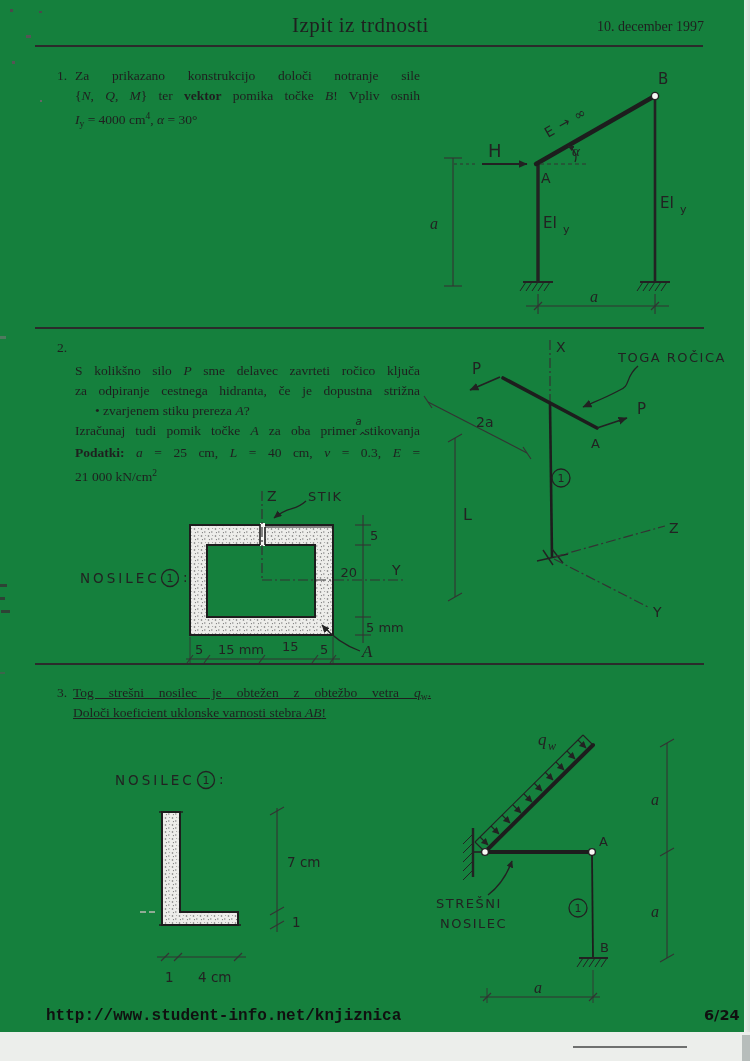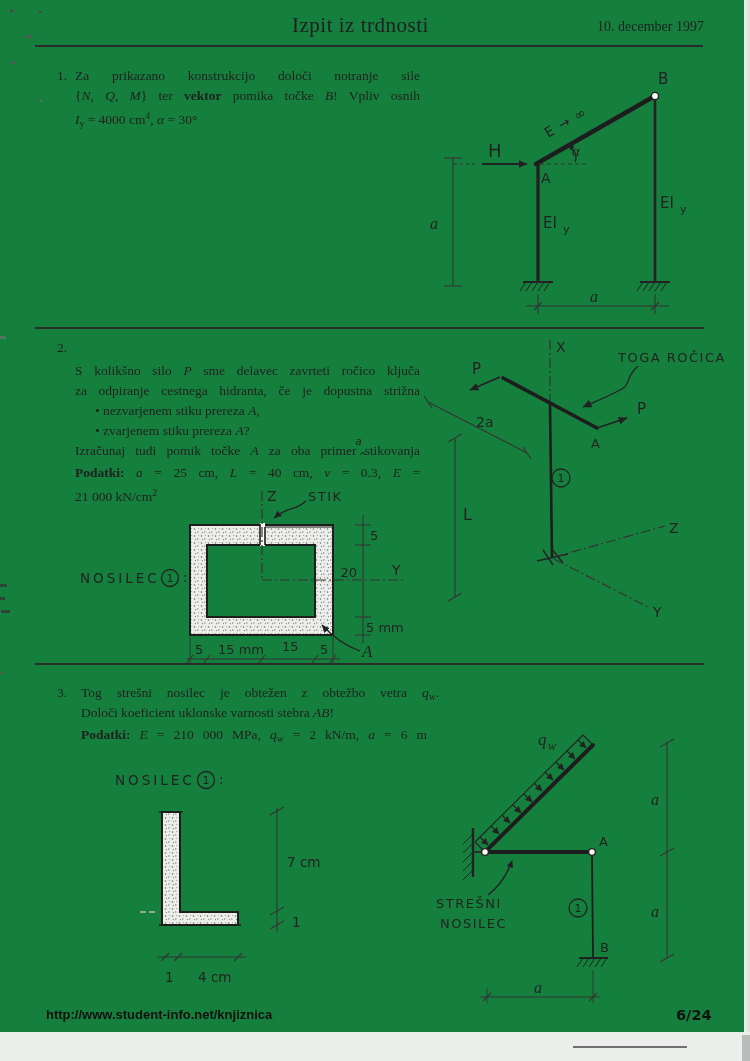--- a/index.html
+++ b/index.html
@@ -16,22 +16,22 @@
   .cal{font-style:italic;}
   .sub{font-size:9.5px;vertical-align:-3px;}
   .sup{font-size:9.5px;vertical-align:5px;}
   .hw-ins{display:inline-block;width:2px;overflow:visible;transform:translate(-1px,-10px);
           font-family:"DejaVu Sans",sans-serif;font-size:10px;font-style:italic;}
   .hw-car{display:inline-block;width:6px;overflow:visible;transform:translateY(5px);
           font-family:"DejaVu Sans",sans-serif;font-size:10px;}
   .rule{position:absolute;background:#2b2b2b;height:2px;}
   .title{position:absolute;font-size:21px;letter-spacing:.5px;}
   .date{position:absolute;font-size:14px;margin-left:20px;}
-  .footer-url{position:absolute;font-family:Liberation Sans, sans-serif;font-weight:700;font-size:13px;color:#101010;text-align:center;}
-  .footer-page{position:absolute;font-family:"DejaVu Sans",sans-serif;font-weight:700;font-size:14.5px;color:#101010;}
+  .footer-url{position:absolute;font-family:Liberation Mono, monospace;font-weight:700;font-size:16px;color:#101010;text-align:center;}
+  .footer-page{position:absolute;font-family:"DejaVu Sans",sans-serif;font-weight:700;font-size:14.5px;color:#101010;margin-left:28px;}
   .artifact{position:absolute;}
   svg text{font-family:"DejaVu Sans",sans-serif;fill:#222;}
   svg .dimtxt{font-family:"Liberation Serif","DejaVu Serif",serif;font-style:italic;}
 </style>
 </head>
 <body>
 
 <div class="page">
 
   <div class="title abs" style="left:292px;top:13px;">Izpit iz trdnosti</div>
@@ -114,21 +114,20 @@
     </g>
     <text x="170" y="242" font-size="16" class="dimtxt">a</text>
   </svg>
 
   <div class="rule" style="left:35px;top:327px;width:669px;"></div>
 
   <div class="pnum" style="left:57px;top:338px;">2.</div>
   <div class="probtext" style="left:75px;top:338px;margin-top:23px;">
     <div class="pline jl"><span>S kolikšno silo </span><span class="it">P</span><span> sme delavec zavrteti ročico ključa</span></div>
     <div class="pline jl"><span>za odpiranje cestnega hidranta, če je dopustna strižna</span></div>
-    <div class="pline bullet"><span>• </span><span>nezvarjenem stiku prereza </span><span class="cal">A</span><span>,</span></div>
     <div class="pline bullet"><span>• </span><span>zvarjenem stiku prereza </span><span class="cal">A</span><span>?</span></div>
     <div class="pline jl"><span>Izračunaj tudi pomik točke </span><span class="it">A</span><span> za oba primer</span><span class="hw-ins">a</span><span class="hw-car">^</span><span>stikovanja</span></div>
     <div class="pline jl" style="margin-top:2px;"><span class="b">Podatki: </span><span class="it">a</span><span> = 25 cm, </span><span class="it">L</span><span> = 40 cm, </span><span class="it">ν</span><span> = 0.3, </span><span class="it">E</span><span> =</span></div>
     <div class="pline"><span>21 000 kN/cm</span><span class="sup">2</span></div>
   </div>
 
   <svg class="abs" style="left:60px;top:485px;" width="350" height="185" viewBox="0 0 350 185">
     <defs>
       <pattern id="st2" width="7" height="7" patternUnits="userSpaceOnUse">
         <rect width="7" height="7" fill="#ededea"></rect>
@@ -243,24 +242,23 @@
 
     <line x1="154" y1="227" x2="265" y2="196" stroke="#333" stroke-width="1.2" stroke-dasharray="10 3 2 3"></line>
     <text x="269" y="203" font-size="14">Z</text>
     <line x1="154" y1="229" x2="248" y2="277" stroke="#333" stroke-width="1.2" stroke-dasharray="10 3 2 3"></line>
     <text x="253" y="287" font-size="14">Y</text>
   </svg>
 
   <div class="rule" style="left:35px;top:663px;width:669px;"></div>
 
   <div class="pnum" style="left:57px;top:683px;">3.</div>
-  <div class="probtext" style="left:81px;top:683px;width:358px;">
+  <div class="probtext" style="left:73px;top:683px;width:358px;text-decoration:underline;">
     <div class="pline jl"><span>Tog strešni nosilec je obtežen z obtežbo vetra </span><span class="it">q</span><span class="sub">w</span><span>.</span></div>
     <div class="pline"><span>Določi koeficient uklonske varnosti stebra </span><span class="it">AB</span><span>!</span></div>
-    <div class="pline jl" style="margin-top:2px;width:346px;"><span class="b">Podatki: </span><span class="it">E</span><span> = 210 000 MPa, </span><span class="it">q</span><span class="sub">w</span><span> = 2 kN/m, </span><span class="it">a</span><span> = 6 m</span></div>
   </div>
 
   <svg class="abs" style="left:80px;top:760px;" width="300" height="245" viewBox="0 0 300 245">
     <defs>
       <pattern id="st3" width="7" height="7" patternUnits="userSpaceOnUse">
         <rect width="7" height="7" fill="#ededea"></rect>
         <circle cx="1.5" cy="2" r="0.8" fill="#6f6f6f"></circle>
           <circle cx="4.8" cy="5" r="0.7" fill="#7c7c7c"></circle>
         <circle cx="5.6" cy="1.4" r="0.5" fill="#909090"></circle>
           <circle cx="2.4" cy="5.6" r="0.55" fill="#666"></circle>

